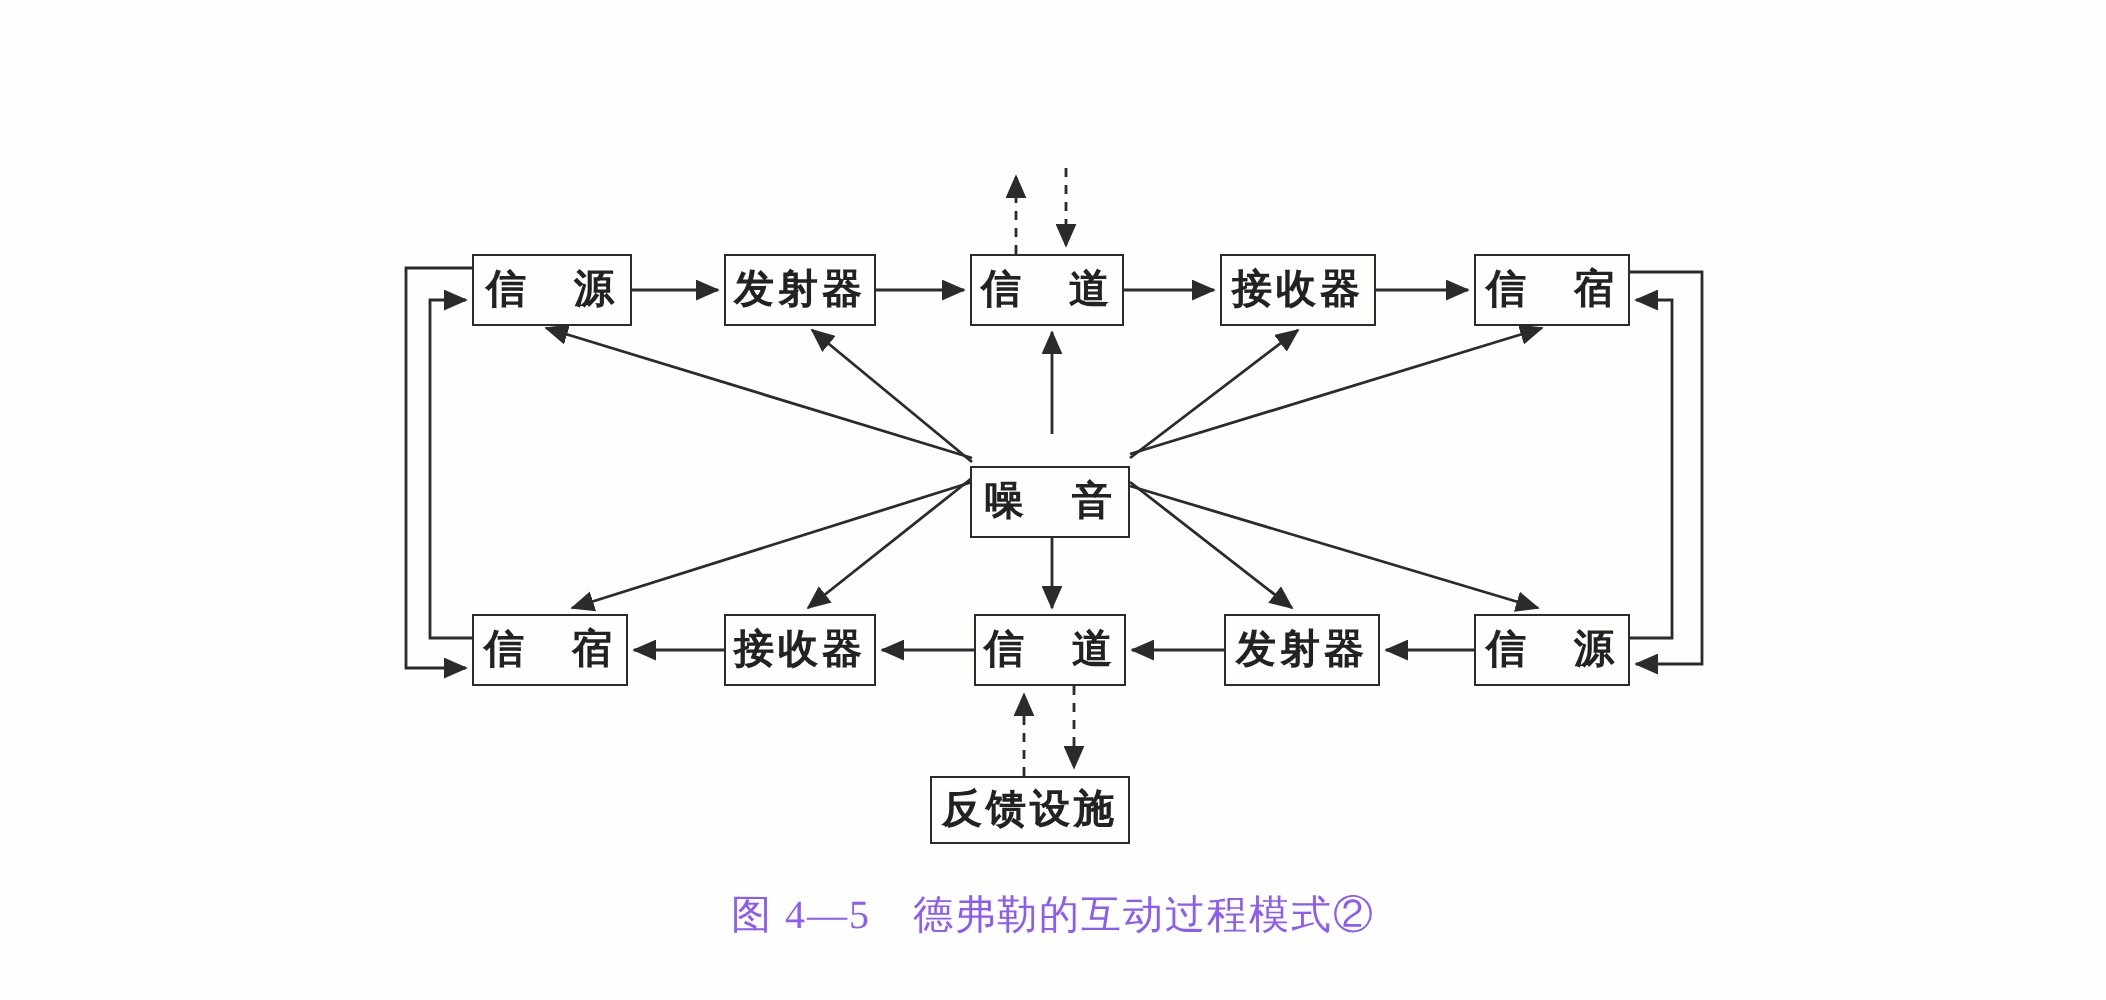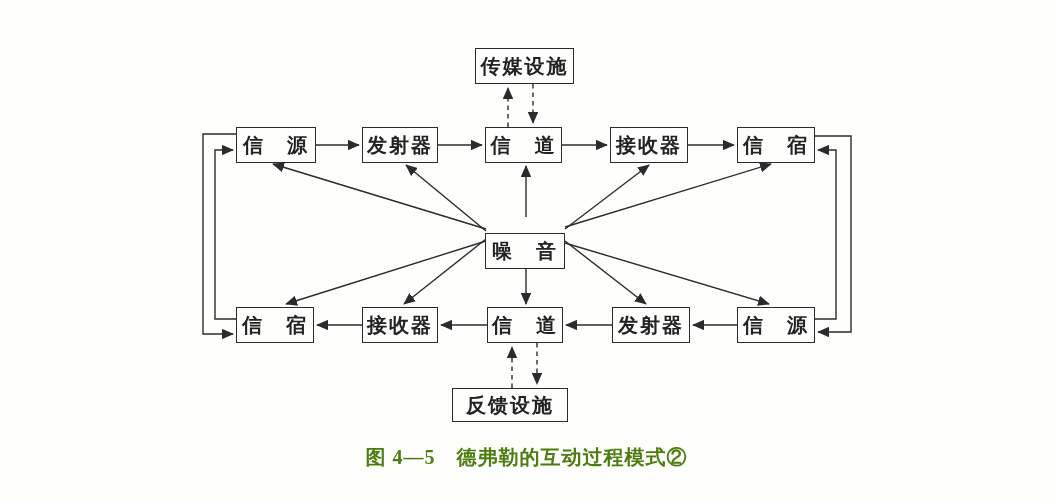--- a/index.html
+++ b/index.html
@@ -20,23 +20,23 @@
     display:flex;align-items:center;justify-content:center;
     font-size:20px;font-weight:bold;
     letter-spacing:2px;
     white-space:nowrap;
     line-height:1;
   }
   .caption{
     position:absolute;
     left:0;right:0;top:444px;
     text-align:center;
-    font-size:20px;font-weight:bold;
+    font-size:20px;font-weight:normal;
     letter-spacing:1px;
-    color:#4d7c0f;
+    color:#8b5cf6;
   }
 </style>
 </head>
 <body>
 
 <div id="stage">
 
   <svg id="wires" viewBox="0 0 1053 500" xmlns="http://www.w3.org/2000/svg">
     <defs>
       <marker id="arr" viewBox="0 0 8 7" refX="7.4" refY="3.5" markerWidth="8.5" markerHeight="7.5" orient="auto-start-reverse">
@@ -88,33 +88,32 @@
         <path d="M533,84 L533,123" marker-end="url(#arr)"></path>
       </g>
 
       <g stroke-dasharray="4.5,4">
         <path d="M512,388 L512,347" marker-end="url(#arr)"></path>
         <path d="M537,343 L537,384" marker-end="url(#arr)"></path>
       </g>
     </g>
   </svg>
 
-  <div class="box" style="left:475px;top:48px;width:99px;height:36px">传媒设施</div>
 
   <div class="box" style="left:236px;top:127px;width:80px;height:36px">信　源</div>
   <div class="box" style="left:362px;top:127px;width:76px;height:36px">发射器</div>
   <div class="box" style="left:485px;top:127px;width:77px;height:36px">信　道</div>
   <div class="box" style="left:610px;top:127px;width:78px;height:36px">接收器</div>
   <div class="box" style="left:737px;top:127px;width:78px;height:36px">信　宿</div>
 
   <div class="box" style="left:485px;top:233px;width:80px;height:36px">噪　音</div>
 
   <div class="box" style="left:236px;top:307px;width:78px;height:36px">信　宿</div>
   <div class="box" style="left:362px;top:307px;width:76px;height:36px">接收器</div>
   <div class="box" style="left:487px;top:307px;width:76px;height:36px">信　道</div>
   <div class="box" style="left:612px;top:307px;width:78px;height:36px">发射器</div>
   <div class="box" style="left:737px;top:307px;width:78px;height:36px">信　源</div>
 
-  <div class="box" style="left:452px;top:388px;width:116px;height:34px">反馈设施</div>
+  <div class="box" style="left:465px;top:388px;width:100px;height:34px">反馈设施</div>
 
   <div class="caption">图 4—5　德弗勒的互动过程模式②</div>
 
 </div>
 
 </body></html>

